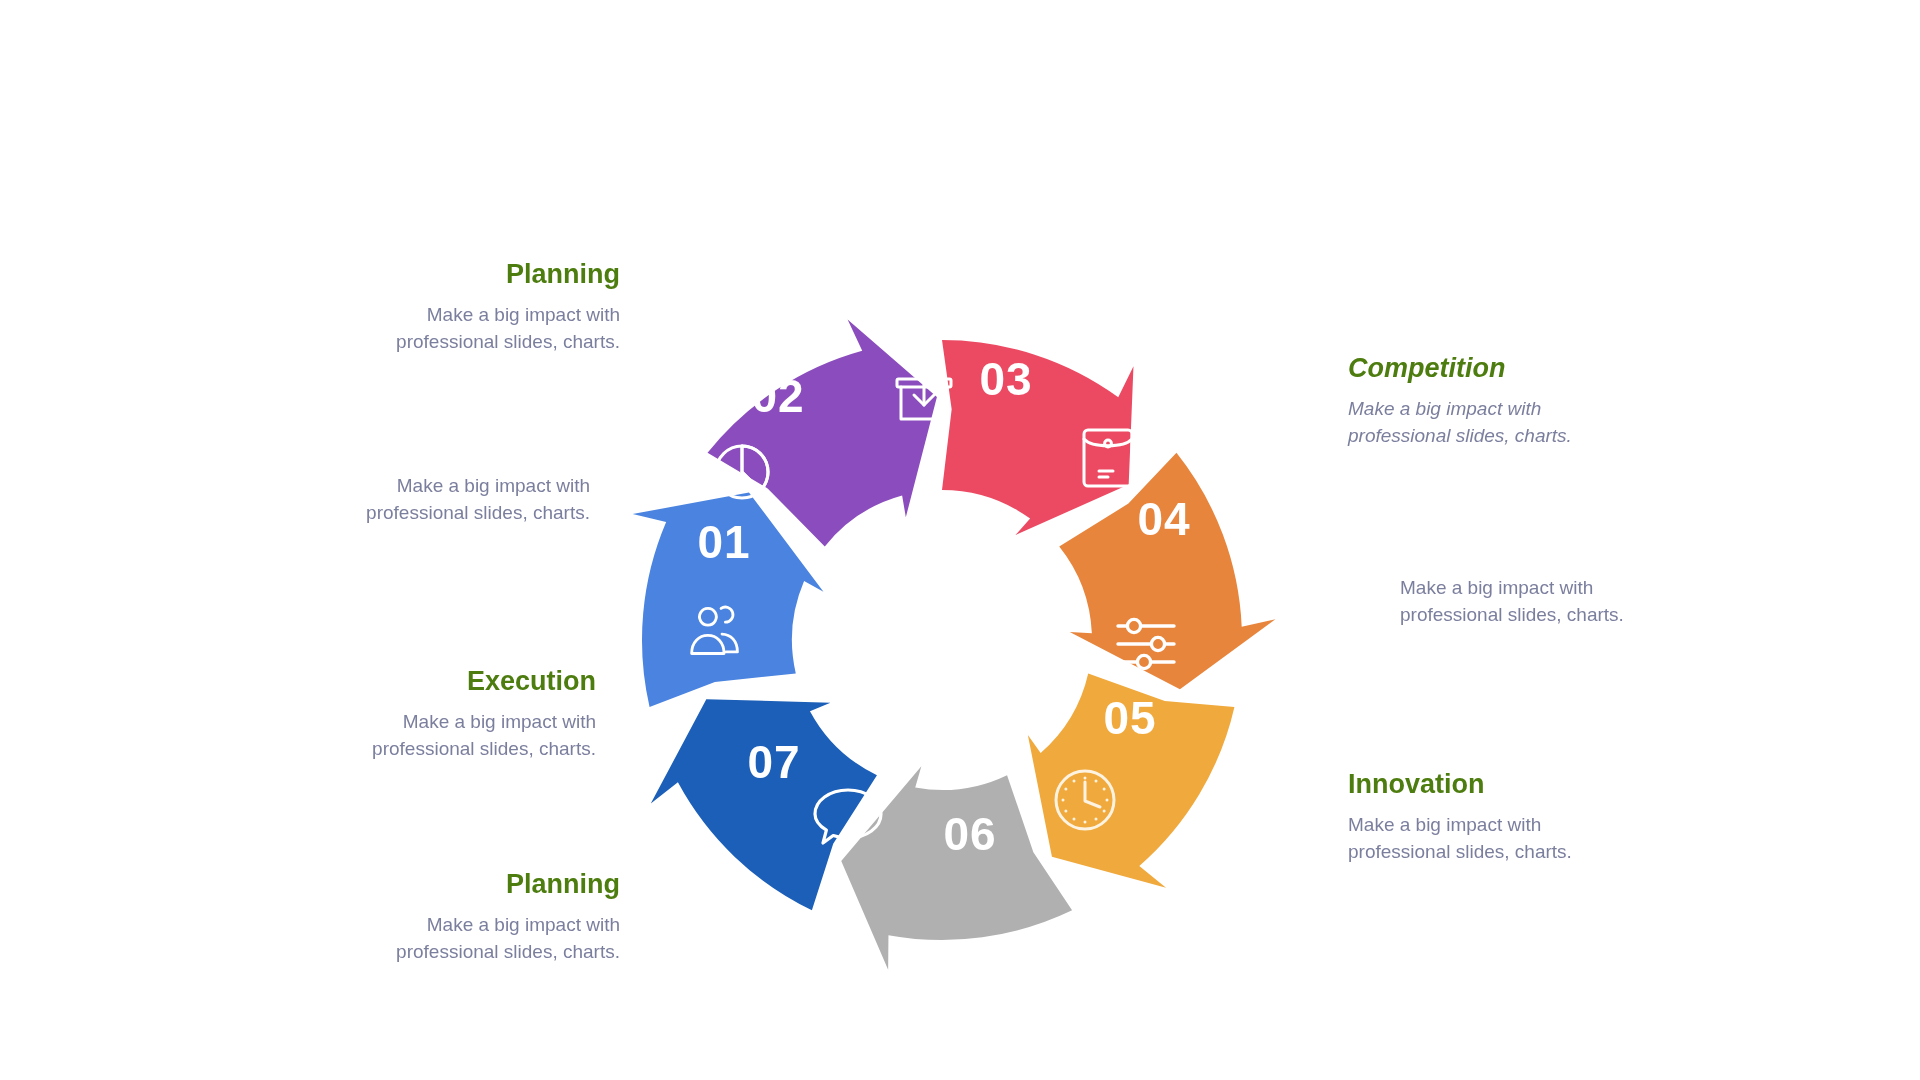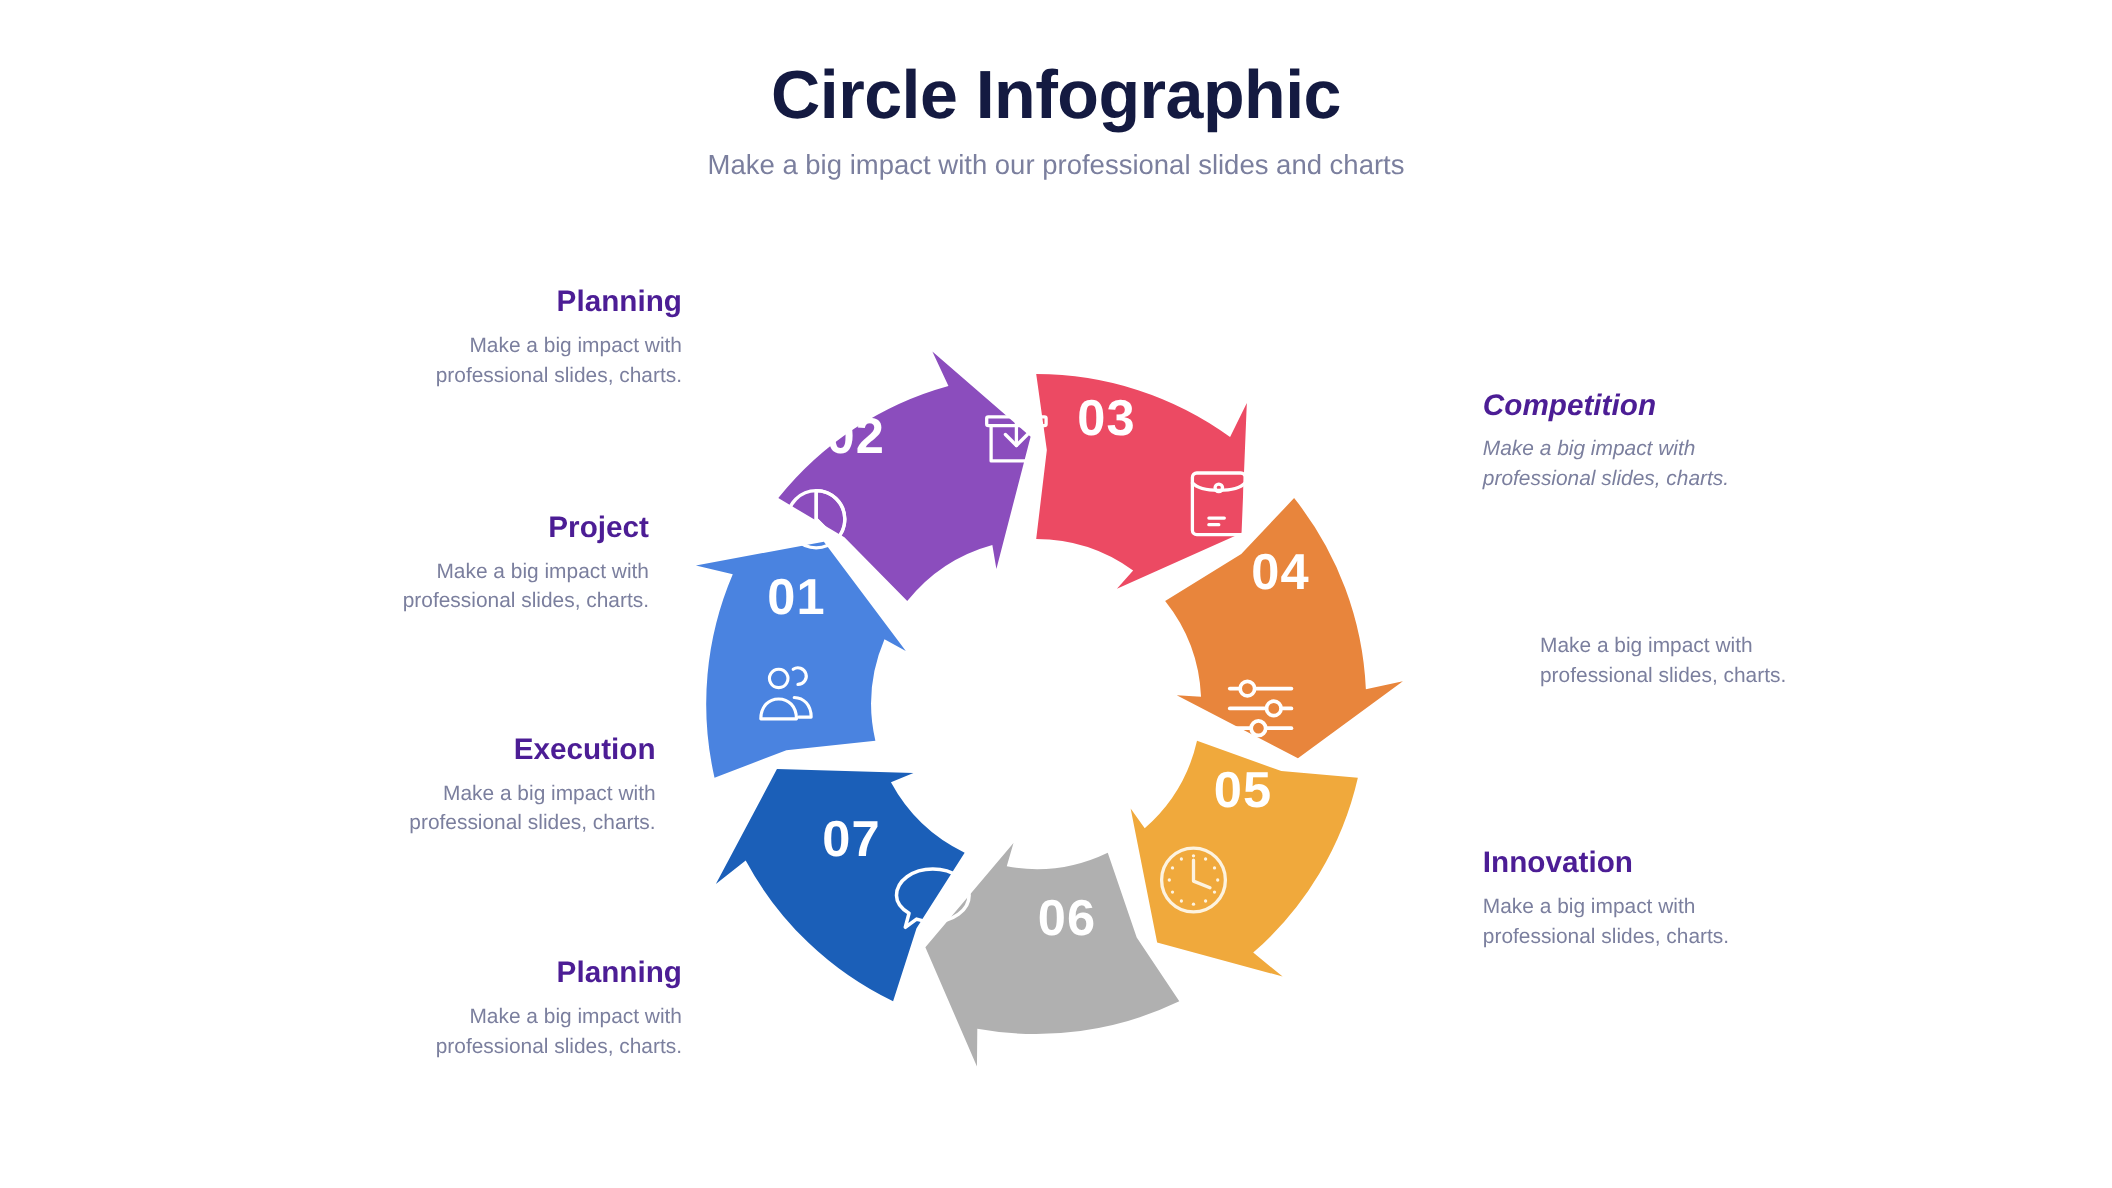--- a/index.html
+++ b/index.html
@@ -33,21 +33,21 @@
     color:#7b7f9e;
     line-height:1.2;
   }
 
   
   .label-block{position:absolute;}
   .label-block .lb-title{
     margin:0;
     font-size:27px;
     font-weight:700;
-    color:#4c1d95;
+    color:#4d7c0f;
     line-height:1.25;
     white-space:nowrap;
   }
   .label-block .lb-desc{
     margin:10px 0 0 0;
     font-size:19px;
     font-weight:400;
     color:#7b7f9e;
     line-height:1.42;
     white-space:pre-line;
@@ -80,33 +80,28 @@
     font-weight:700;
     fill:#ffffff;
     letter-spacing:1px;
   }
 </style>
 </head>
 <body>
 
 <div class="stage">
 
-  <div class="header">
-    <h1 class="title">Circle Infographic</h1>
-    <p class="subtitle">Make a big impact with our professional slides and charts</p>
-  </div>
 
   <div class="label-block left-col" id="lb-planning">
     <p class="lb-title">Planning</p>
     <p class="lb-desc">Make a big impact with
 professional slides, charts.</p>
   </div>
 
   <div class="label-block left-col" id="lb-project">
-    <p class="lb-title">Project</p>
     <p class="lb-desc">Make a big impact with
 professional slides, charts.</p>
   </div>
 
   <div class="label-block left-col" id="lb-execution">
     <p class="lb-title">Execution</p>
     <p class="lb-desc">Make a big impact with
 professional slides, charts.</p>
   </div>
 

